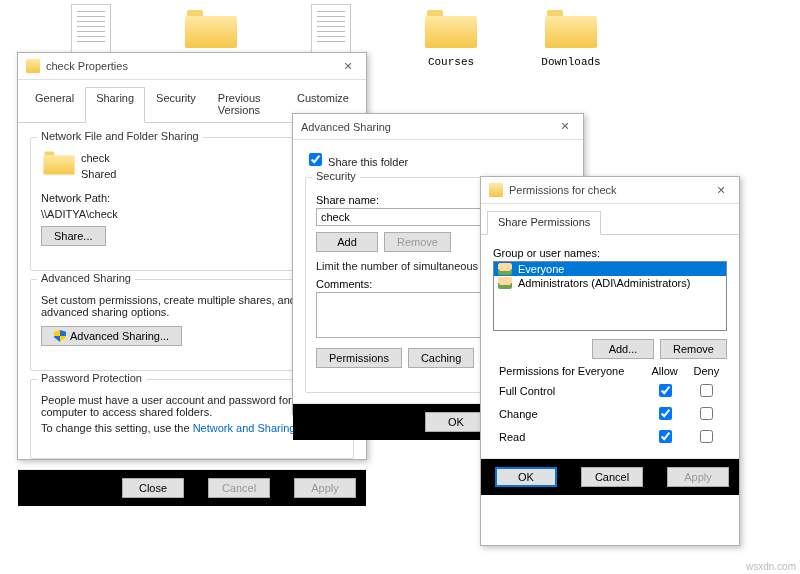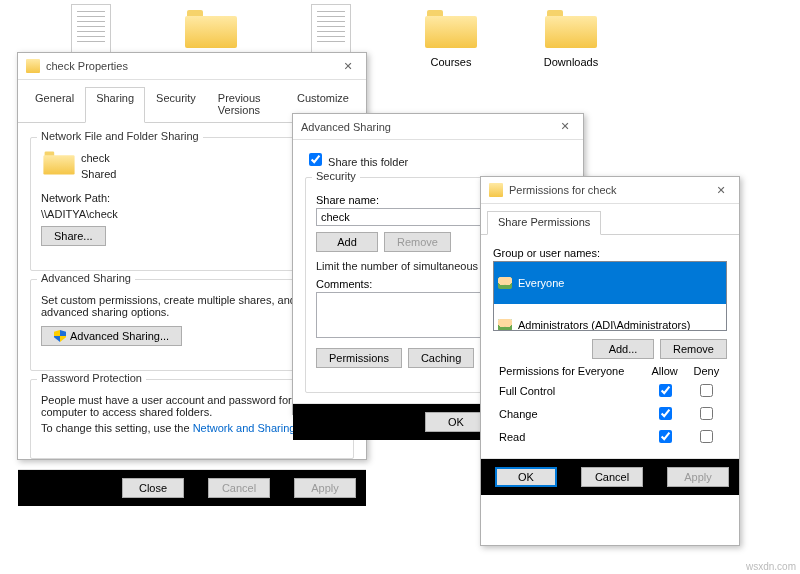--- a/index.html
+++ b/index.html
@@ -4,21 +4,21 @@
 <style>
   * { box-sizing: border-box; font-family: "Segoe UI", Tahoma, sans-serif; font-size: 11px; }
   body { margin: 0; width: 800px; height: 574px; background: #fff; position: relative; overflow: hidden; }
   .desktop-icons { position: absolute; top: 0; left: 0; display: flex; gap: 46px; padding: 4px 54px; }
   .desktop-icon { width: 74px; text-align: center; }
   .folder-glyph { width: 60px; height: 48px; margin: 0 auto 4px; position: relative; }
   .folder-glyph::before { content:""; position:absolute; top:6px; left:6px; width:16px; height:8px; background:#f6d36b; border-radius:2px 2px 0 0; }
   .folder-glyph::after { content:""; position:absolute; top:12px; left:4px; right:4px; bottom:4px; background:linear-gradient(#ffe9a3,#f5c648); border-radius:2px; }
   .doc-glyph { width:40px;height:50px;margin:0 auto 4px;background:#fff;border:1px solid #ccc;position:relative; }
   .doc-glyph::after{content:"";position:absolute;top:6px;left:5px;right:5px;height:34px;background:repeating-linear-gradient(#bbb 0 1px,transparent 1px 5px);}
-  .icon-label{color:#000;}
+  .icon-label{color:#000;font-family:Liberation Mono, monospace;}
 
   .win { position: absolute; background: #fff; border: 1px solid #b0b0b0; box-shadow: 2px 2px 6px rgba(0,0,0,.25); }
   .titlebar { display:flex; align-items:center; padding:6px 8px; border-bottom:1px solid #e0e0e0; }
   .titlebar .ficon { width:14px;height:14px;background:linear-gradient(#ffe9a3,#f5c648);margin-right:6px;border-radius:1px; }
   .titlebar .ttl { flex:1; color:#444; }
   .closex { width:20px;text-align:center;color:#666;cursor:default; }
 
   .tabs { display:flex; padding:6px 6px 0; gap:0; border-bottom:1px solid #d0d0d0;}
   .tab { padding:4px 10px 6px; border:1px solid transparent; color:#333; position:relative; top:1px;}
   .tab.active { border:1px solid #d0d0d0; border-bottom:1px solid #fff; background:#fff;}
@@ -32,21 +32,21 @@
   .btn { display:inline-block; min-width:62px; padding:3px 12px; text-align:center; border:1px solid #adadad; background:#e1e1e1; color:#000; }
   .btn.disabled { color:#9a9a9a; }
   .btn.default { border:1px solid #0078d7; box-shadow:inset 0 0 0 1px #0078d7; }
   .btnrow { display:flex; justify-content:flex-end; gap:24px; padding:8px 10px; border-top:1px solid #e5e5e5; background:#000000;}
 
   input[type=text], textarea { width:100%; border:1px solid #abadb3; padding:2px 4px; background:#fff; }
   textarea{height:46px;resize:none;}
   label.sm { display:block; margin:6px 0 2px; }
 
   .listbox { border:1px solid #828790; height:70px; overflow:hidden; background:#fff; }
-  .listitem { display:flex; align-items:center; gap:6px; padding:15px 4px; }
+  .listitem { display:flex; align-items:center; gap:6px; padding:1px 4px; }
   .listitem.sel { background:#0078d7; color:#fff; }
   .usericon{width:14px;height:12px;background:radial-gradient(circle at 30% 30%,#ffd9a0 35%,transparent 36%),radial-gradient(circle at 70% 30%,#ffd9a0 35%,transparent 36%),linear-gradient(#6aa84f,#6aa84f);border-radius:2px;}
 
   table.perm { width:100%; border-collapse:collapse; margin-top:4px;}
   table.perm th { font-weight:400; text-align:center; padding:2px 6px;}
   table.perm th:first-child{text-align:left;}
   table.perm td { padding:2px 6px; text-align:center;}
   table.perm td:first-child{text-align:left;}
   input[type=checkbox]{width:13px;height:13px;}
 

